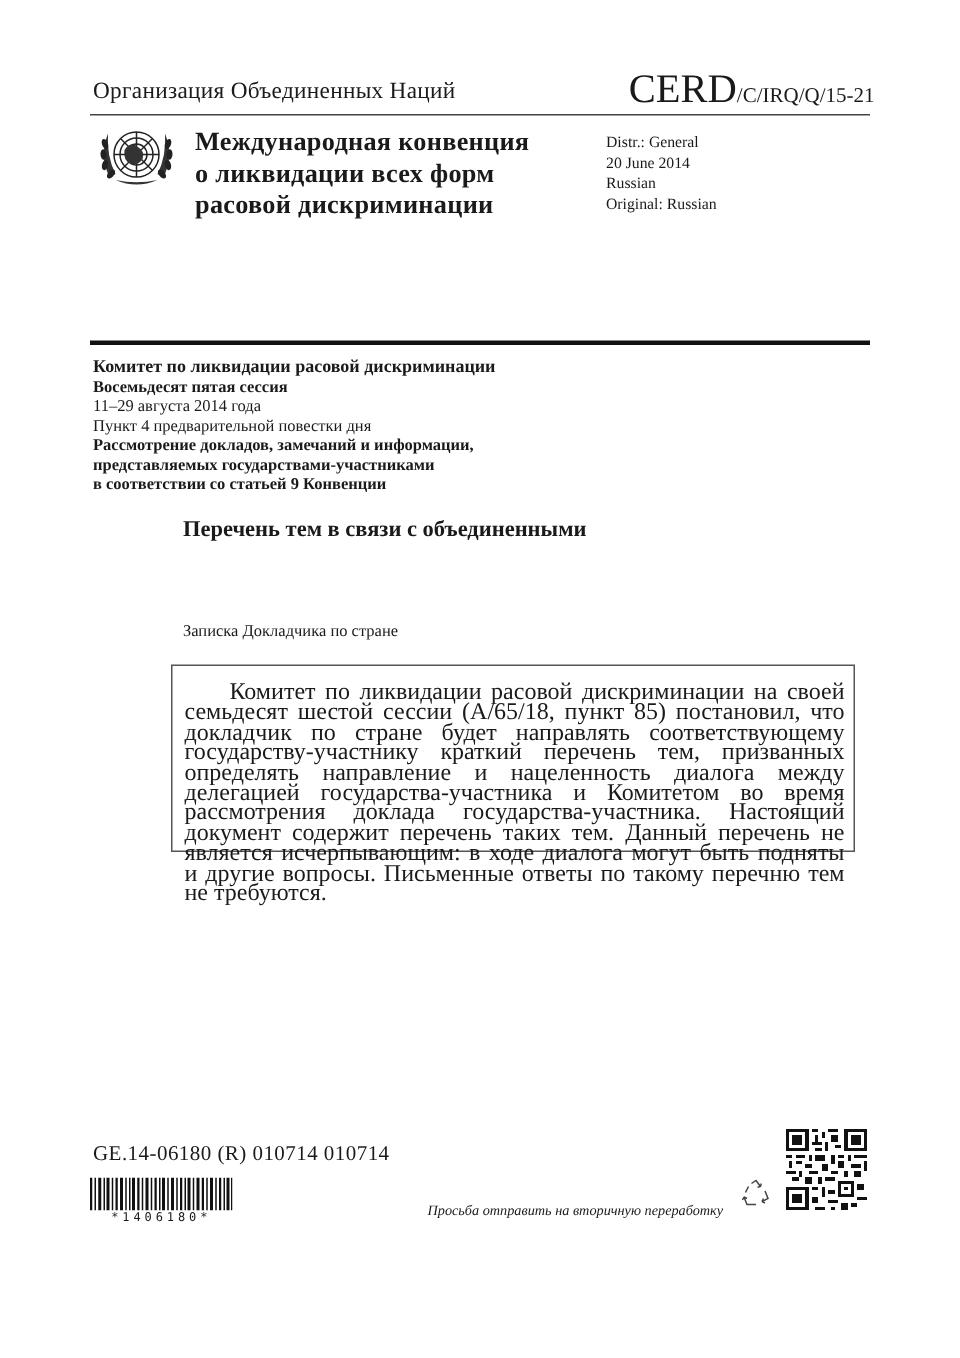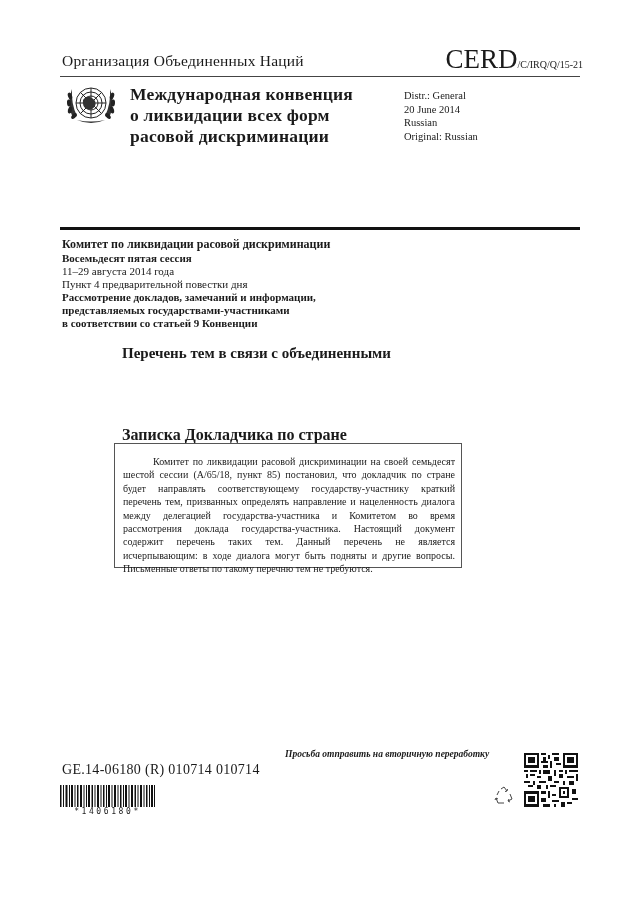--- a/index.html
+++ b/index.html
@@ -2,38 +2,38 @@
 <html><head>
 <meta charset="utf-8">
 <style>
   html, body { margin: 0; padding: 0; background: #ffffff; }
   body { width: 640px; height: 905px; position: relative; overflow: hidden;
          font-family: "Liberation Serif", "DejaVu Serif", serif; color: #1a1a1a; }
   .abs { position: absolute; }
   .org-name { left: 62px; top: 52px; font-size: 15.5px; letter-spacing: 0.2px; }
   .symbol { right: 57px; top: 44px; white-space: nowrap; }
   .symbol .main { font-size: 27px; }
-  .symbol .sub { font-size: 10px; }
+  .symbol .sub { font-size: 14px; }
   .rule-thin { left: 60px; width: 520px; top: 76px; height: 1px; background: #444; }
   .emblem { left: 63px; top: 80px; width: 56px; height: 50px; }
   .conv-title { left: 130px; top: 84px; font-size: 17.5px; font-weight: bold; line-height: 21px; letter-spacing: 0.2px; }
   .distr { left: 404px; top: 89px; font-size: 10.5px; line-height: 13.5px; }
   .rule-thick { left: 60px; width: 520px; top: 227px; height: 3px; background: #111; }
   .committee { left: 62px; top: 237px; font-size: 11px; line-height: 13px; }
   .committee .l0 { font-size: 12px; font-weight: bold; line-height: 15px; }
   .committee .b { font-weight: bold; }
   .doc-title { left: 122px; top: 345px; font-size: 15px; font-weight: bold; line-height: 17px; }
-  .note-title { left: 122px; top: 415px; font-size: 16px; font-weight: bold; margin-top: 11px; }
-  .box { left: 114px; top: 443px; width: 348px; height: 125px; border: 1.5px solid #555; box-sizing: border-box;
-         padding: 11px 6px 6px 8px; font-size: 10px; line-height: 13.4px; text-align: justify; }
+  .note-title { left: 122px; top: 415px; font-size: 11px; font-weight: normal; }
+  .box { left: 114px; top: 443px; width: 456px; height: 125px; border: 1.5px solid #555; box-sizing: border-box;
+         padding: 11px 6px 6px 8px; font-size: 16px; line-height: 13.4px; text-align: justify; }
   .box p { margin: 0; text-indent: 30px; }
   .ge { left: 62px; top: 762px; font-size: 14px; letter-spacing: 0.3px; }
   .barcode { left: 60px; top: 785px; width: 95px; height: 22px; }
   .barcode-num { left: 60px; top: 807px; width: 95px; font-family: "DejaVu Sans Mono", monospace; font-size: 8px; letter-spacing: 2.6px; text-align: center; }
-  .recycle-text { left: 285px; top: 749px; font-size: 9.5px; font-weight: bold; font-style: italic; }
+  .recycle-text { left: 285px; top: 803px; font-size: 9.5px; font-weight: normal; font-style: italic; }
   .recycle-icon { left: 493px; top: 785px; width: 22px; height: 22px; }
   .qr { left: 524px; top: 752px; width: 54px; height: 55px; }
 </style>
 </head>
 <body>
 
 <div class="abs org-name">Организация Объединенных Наций</div>
 
 <div class="abs symbol">
   <span class="main">CERD</span><span class="sub">/C/IRQ/Q/15-21</span>

